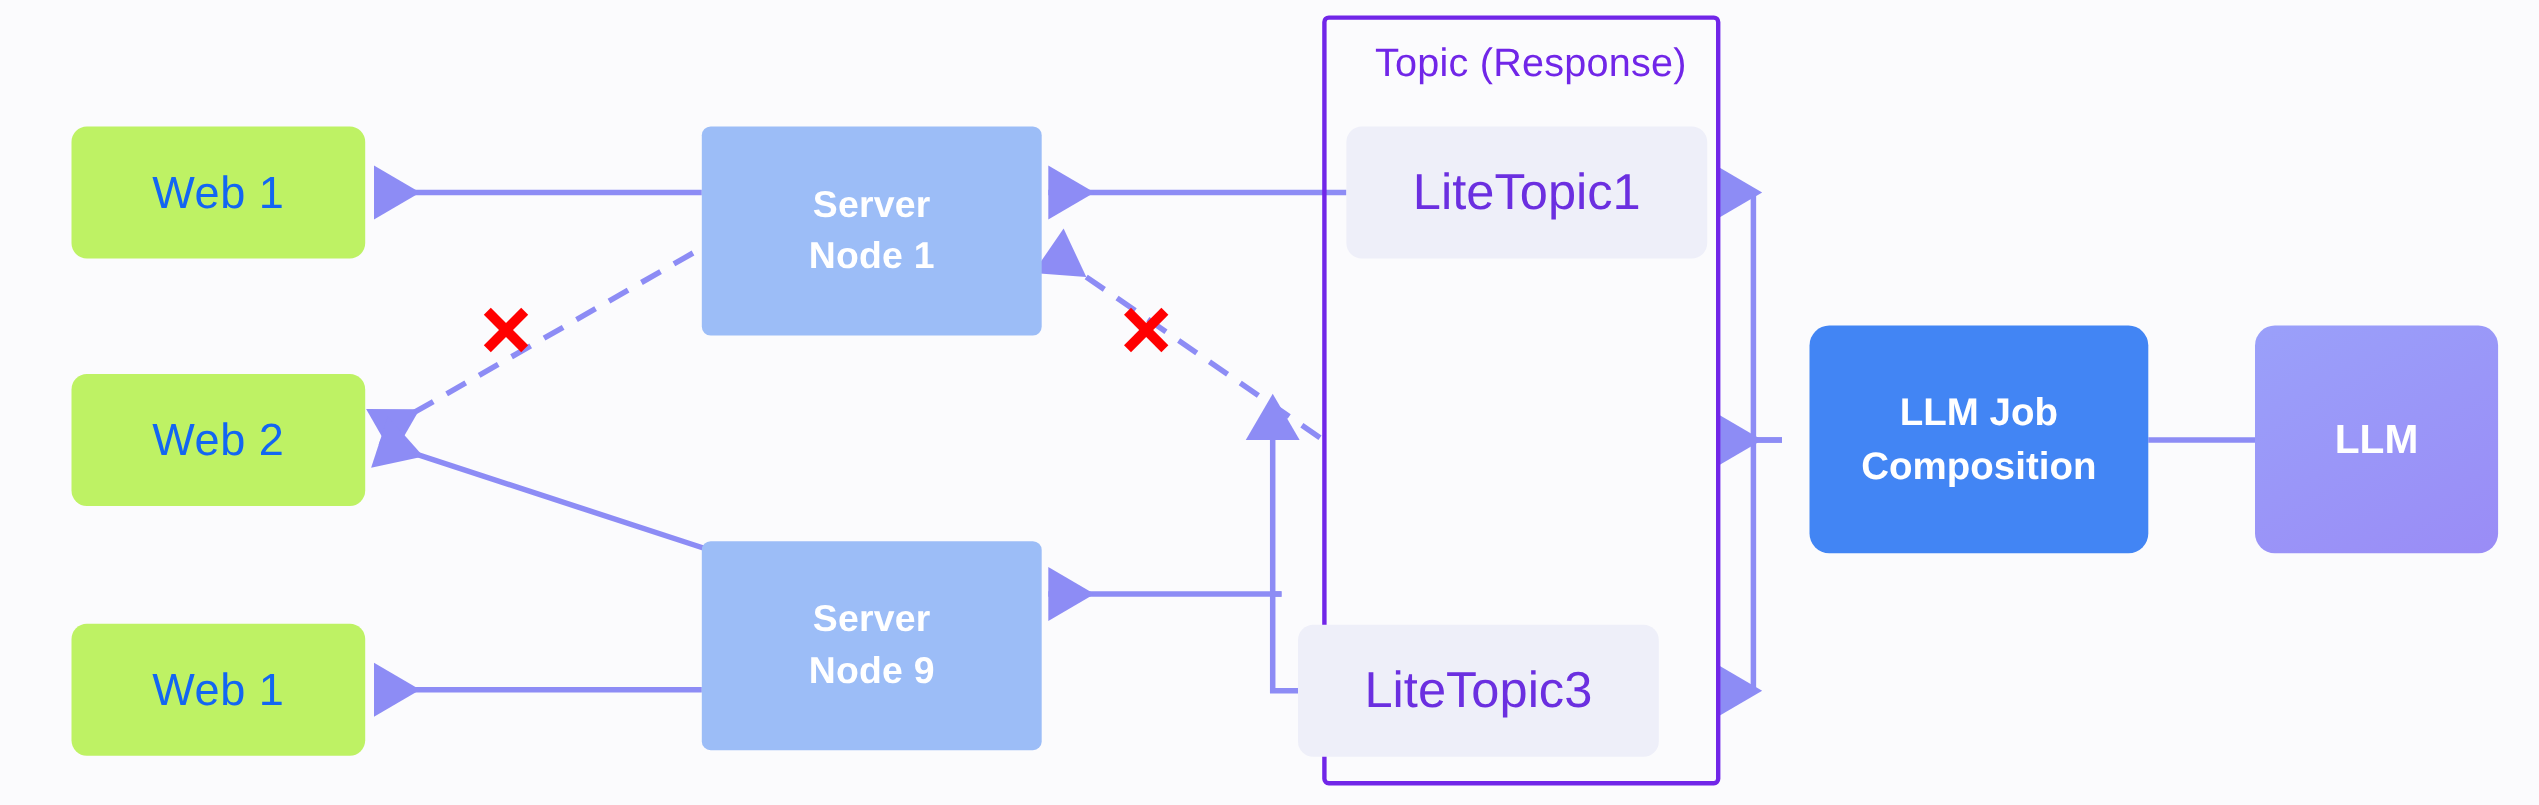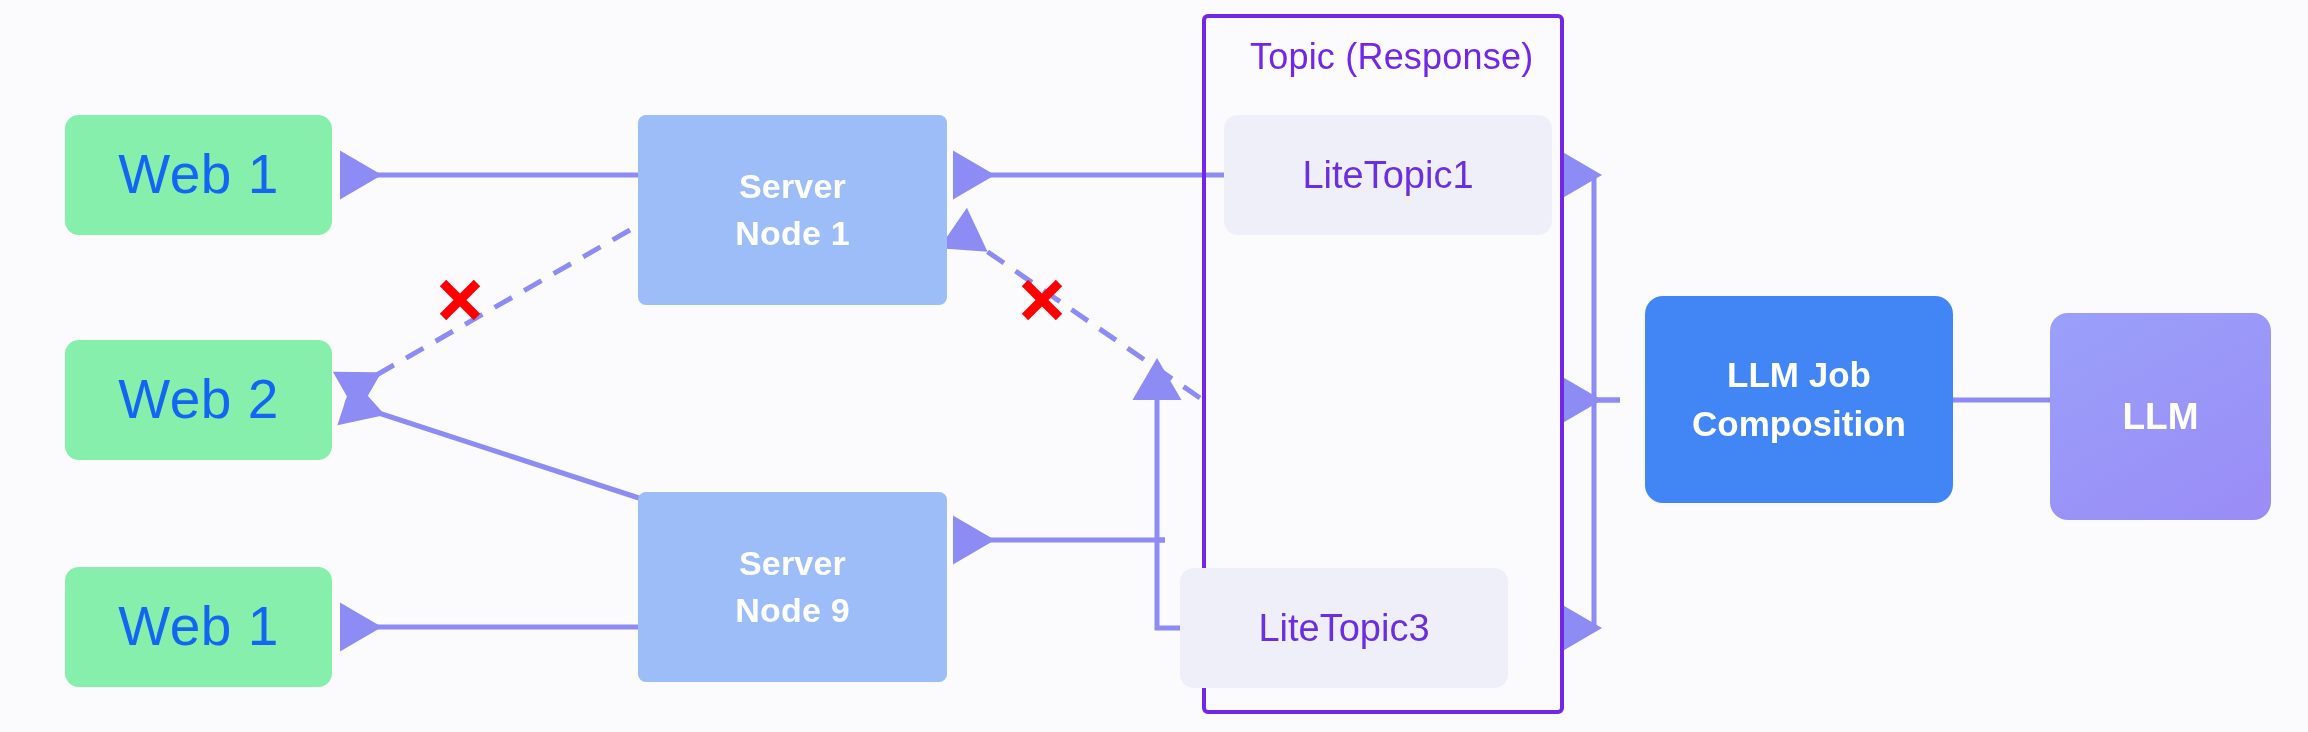--- a/index.html
+++ b/index.html
@@ -20,24 +20,24 @@
     display: flex;
     flex-direction: column;
     align-items: center;
     justify-content: center;
     box-sizing: border-box;
     text-align: center;
     line-height: 1.38;
   }
   
   .web-box {
-    background: #86efac;
+    background: #bef264;
     border-radius: 14px;
     color: #1366f2;
-    font-size: 55px;
+    font-size: 41px;
     font-weight: 400;
     letter-spacing: 0.5px;
   }
   
   .server-box {
     background: #9cbdf7;
     border-radius: 8px;
     color: #ffffff;
     font-size: 34px;
     font-weight: 700;
@@ -57,21 +57,21 @@
     color: #7126e8;
     font-size: 36px;
     font-weight: 400;
     letter-spacing: 0.2px;
     white-space: nowrap;
   }
   .litetopic-box {
     background: #eeeff9;
     border-radius: 14px;
     color: #6b2fe0;
-    font-size: 38px;
+    font-size: 46px;
     font-weight: 400;
   }
   
   .llmjob-box {
     background: #4285f4;
     border-radius: 18px;
     color: #ffffff;
     font-size: 35px;
     font-weight: 700;
   }
@@ -183,17 +183,17 @@
   </div>
   <div class="node litetopic-box" style="left:1180px; top:568px; width:328px; height:120px;">
     <span>LiteTopic3</span>
   </div>
 
   <div class="node llmjob-box" style="left:1645px; top:296px; width:308px; height:207px;">
     <span class="ln">LLM Job</span>
     <span class="ln">Composition</span>
   </div>
 
-  <div class="node llm-box" style="left:2050px; top:313px; width:221px; height:207px;text-align:right;">
+  <div class="node llm-box" style="left:2050px; top:296px; width:221px; height:207px;text-align:right;">
     <span>LLM</span>
   </div>
 
 </div>
 
 </body></html>

